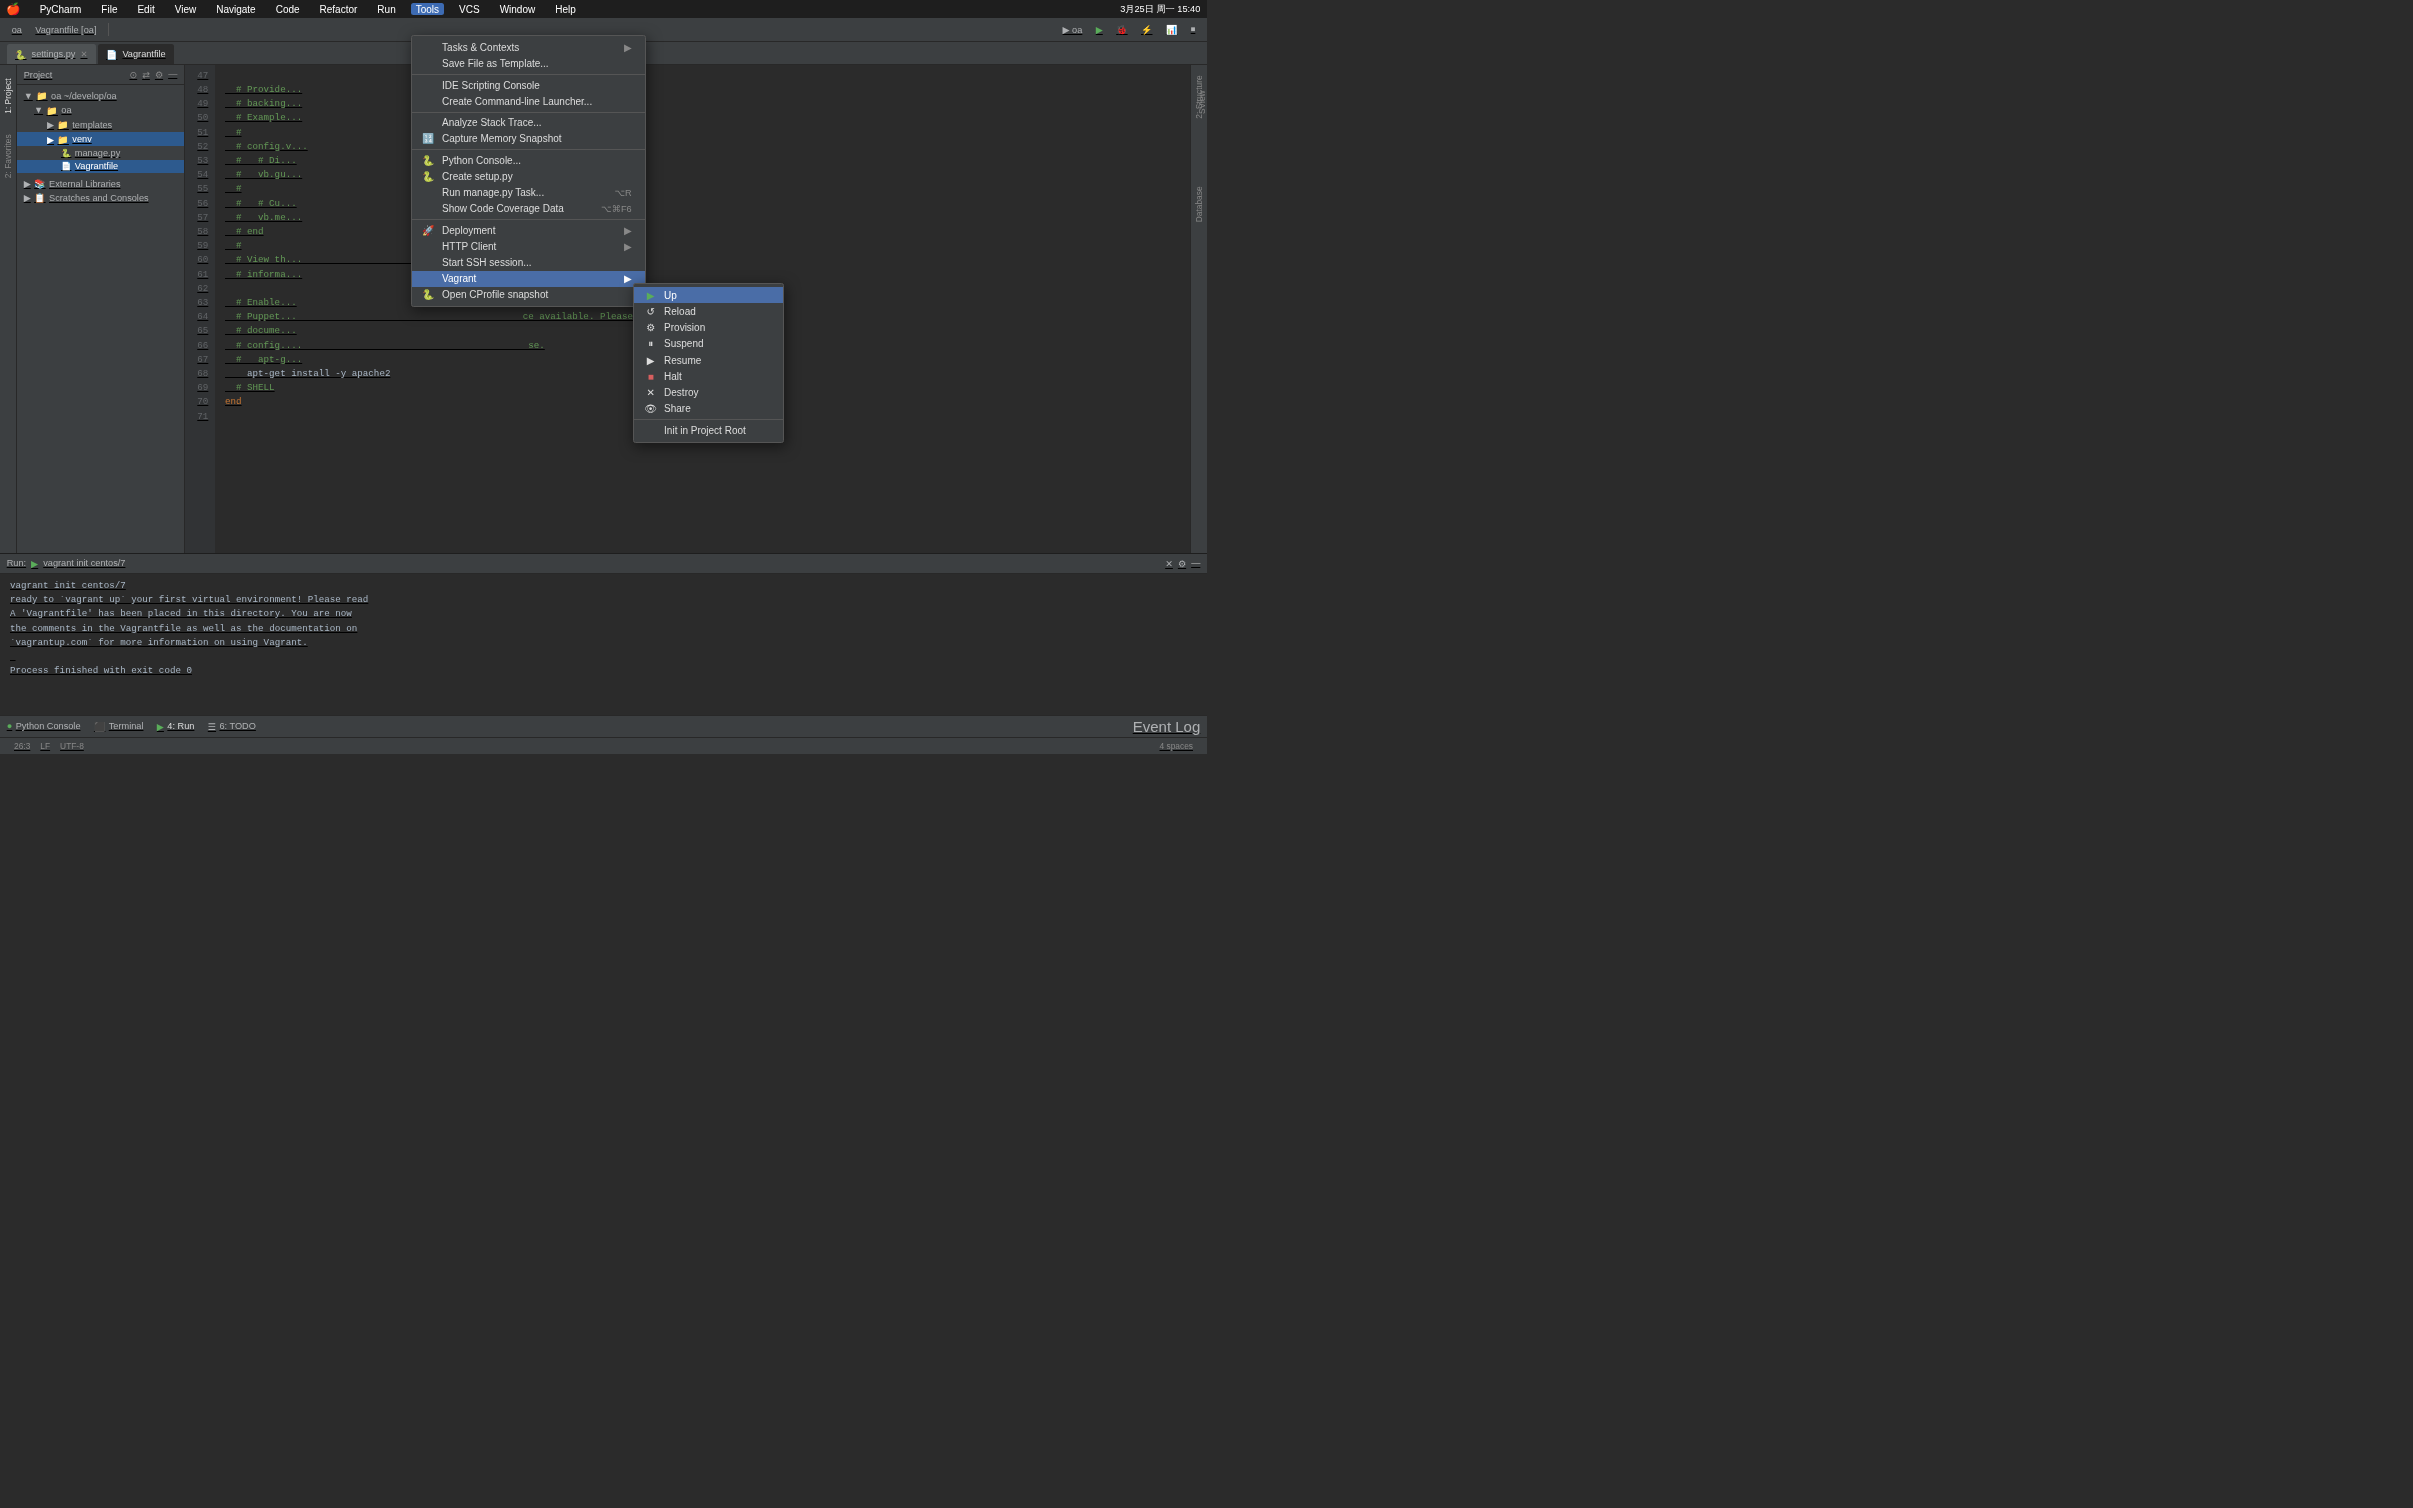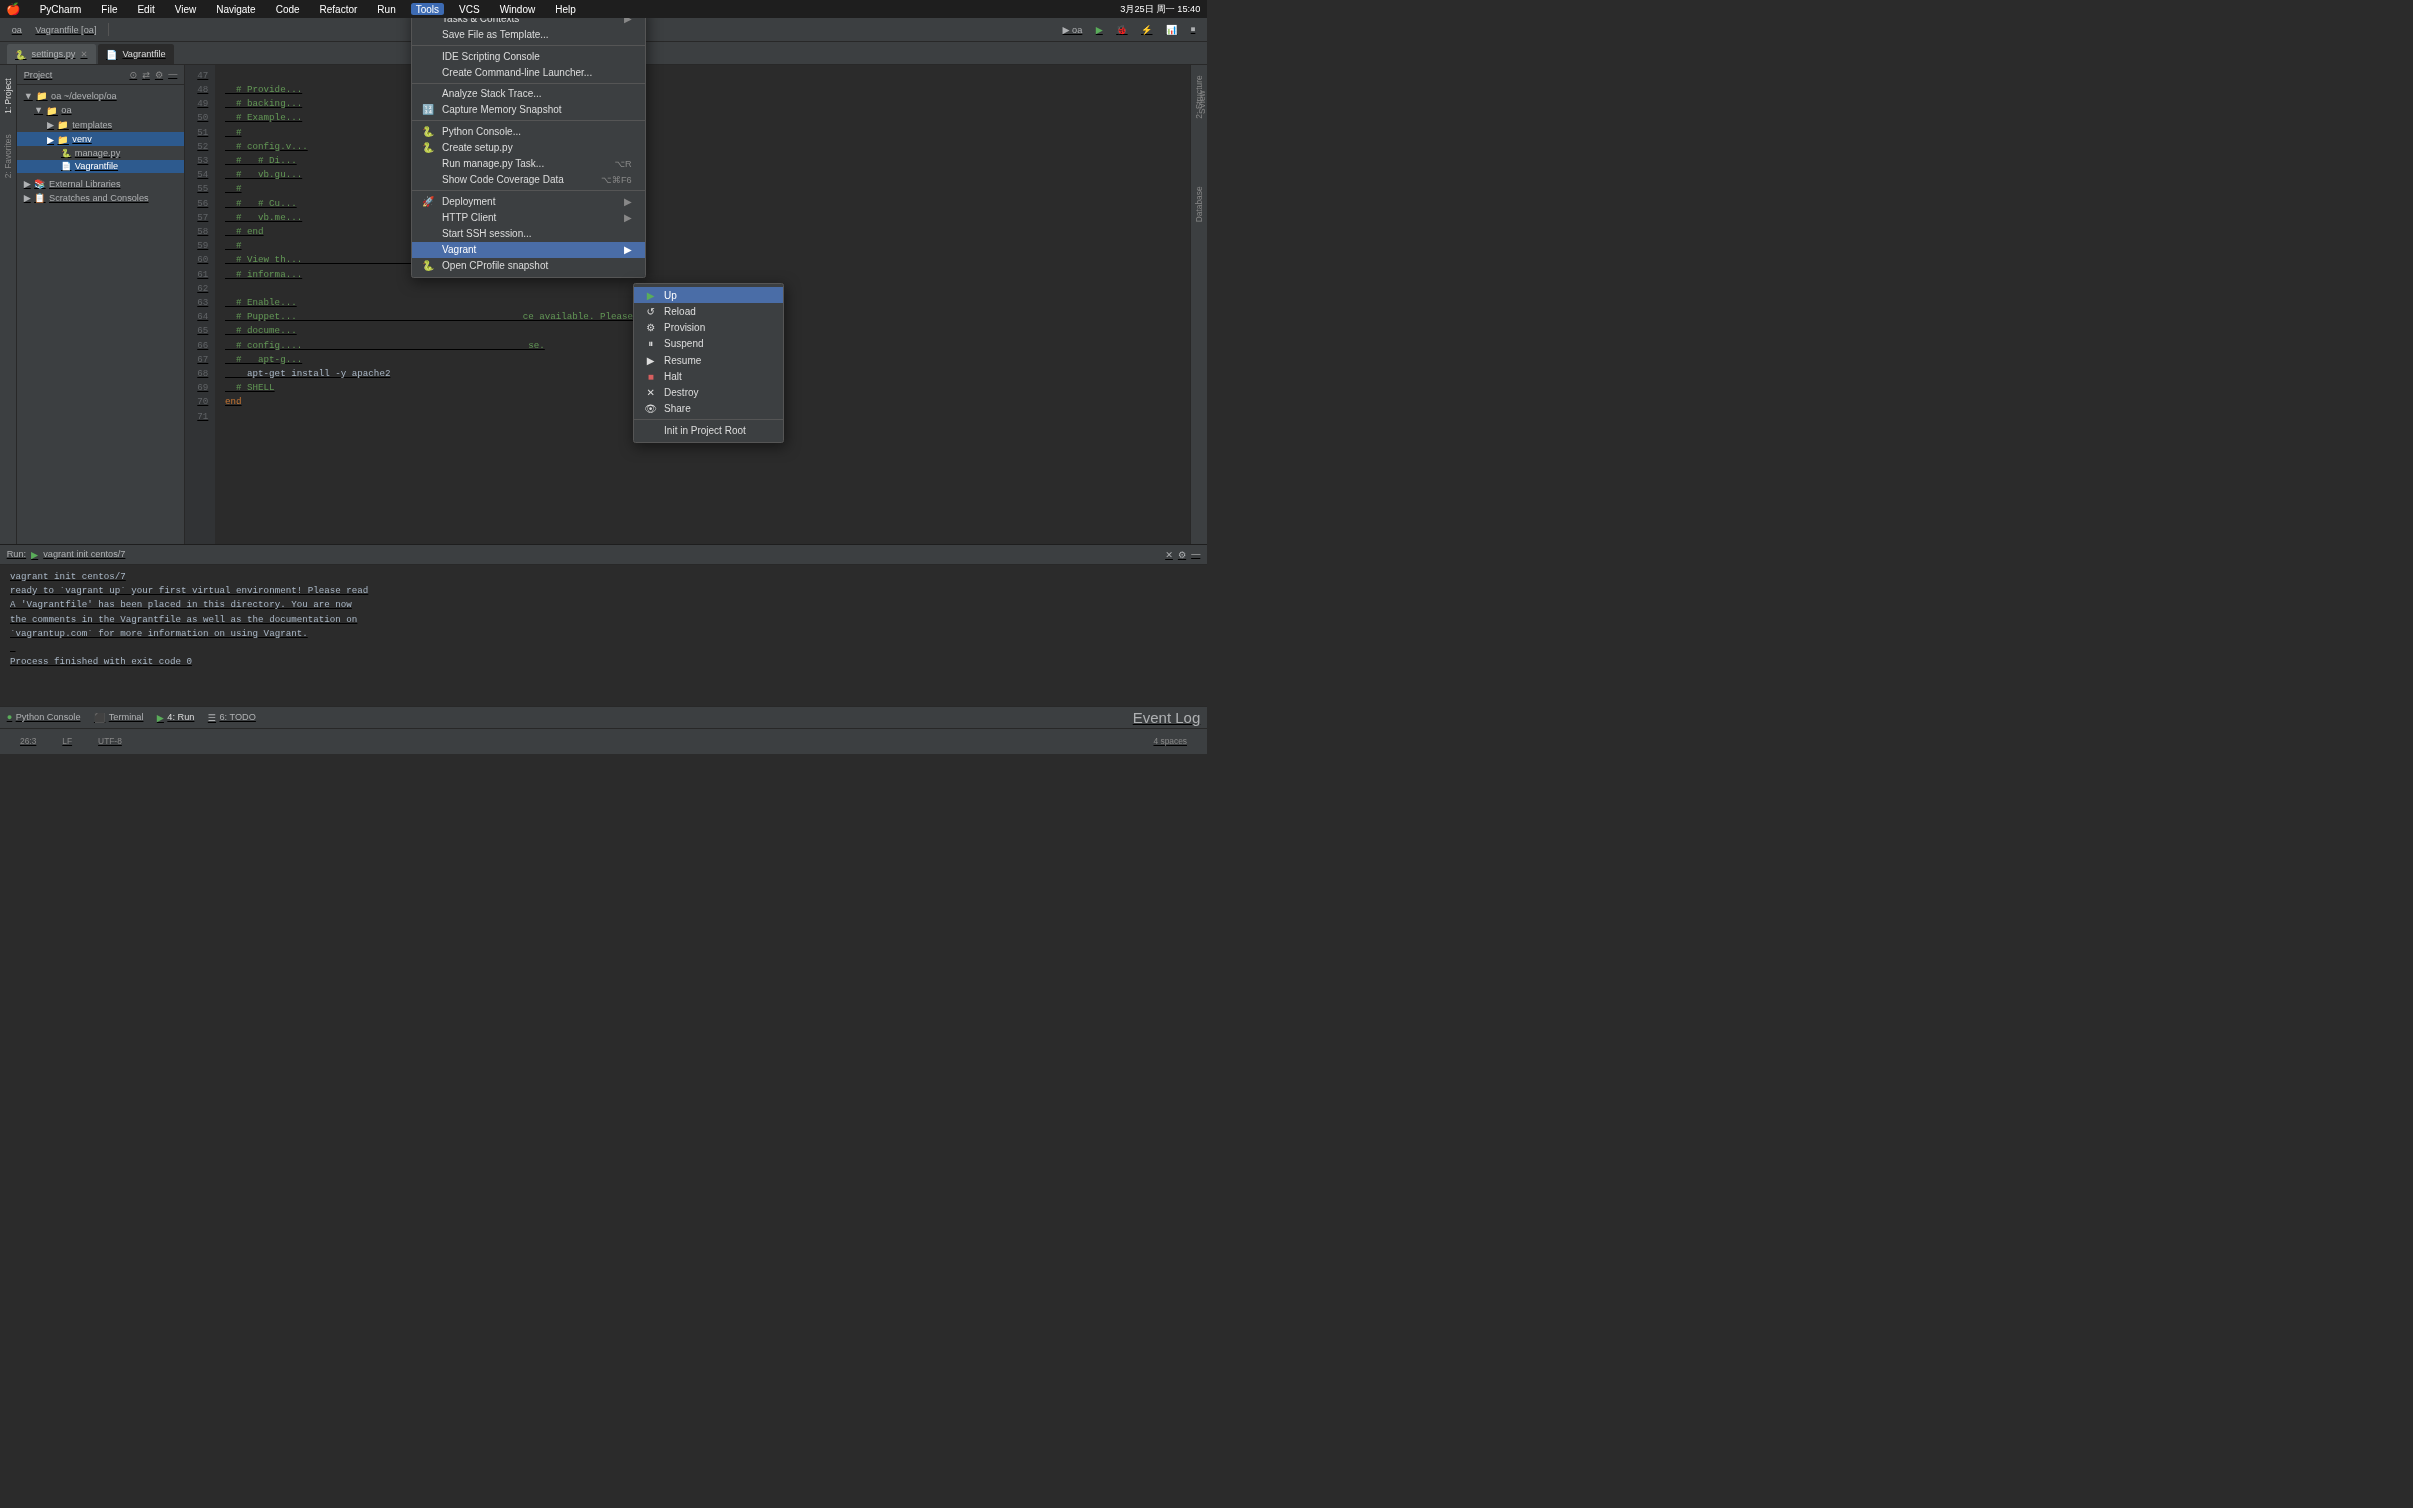--- a/index.html
+++ b/index.html
@@ -330,28 +330,28 @@
       position: absolute;
       bottom: -1.7px;
       width: 3.4px;
       height: 3.4px;
       background: #aaa;
       border-radius: 50%;
     }
 
     
     #status-bar {
-      height: 26px;
-      background: #3c3f41;
-      display: flex;
-      align-items: center;
-      padding: 0 20px;
+      height: 17px;
+      background: #3c3f41;
+      display: flex;
+      align-items: center;
+      padding: 0 14px;
       font-size: 8.4px;
       color: #888;
-      gap: 26px;
+      gap: 10px;
       border-top: 0.8px solid #282828;
     }
     .status-right { margin-left: auto; display: flex; gap: 10px; }
 
     
     .vert-label {
       writing-mode: vertical-lr;
       transform: rotate(180deg);
       font-size: 8.4px;
       color: #888;
@@ -610,21 +610,21 @@
   <div class="dock-item" style="background:#333">
     <span>📁</span>
   </div>
   <div class="dock-item" style="background:linear-gradient(135deg,#aaa,#777)">
     <span>🗑</span>
   </div>
 </div>
 
 <div id="dropdown-overlay">
 
-  <div class="dropdown-menu" style="top:6px;left:411px">
+  <div class="dropdown-menu" style="top:35px;left:411px">
     <div class="menu-item">
       <span class="menu-icon"></span>
       <span>Tasks &amp; Contexts</span>
       <span class="arrow">▶</span>
     </div>
     <div class="menu-item">
       <span class="menu-icon"></span>
       <span>Save File as Template...</span>
     </div>
     <div class="menu-sep"></div>

